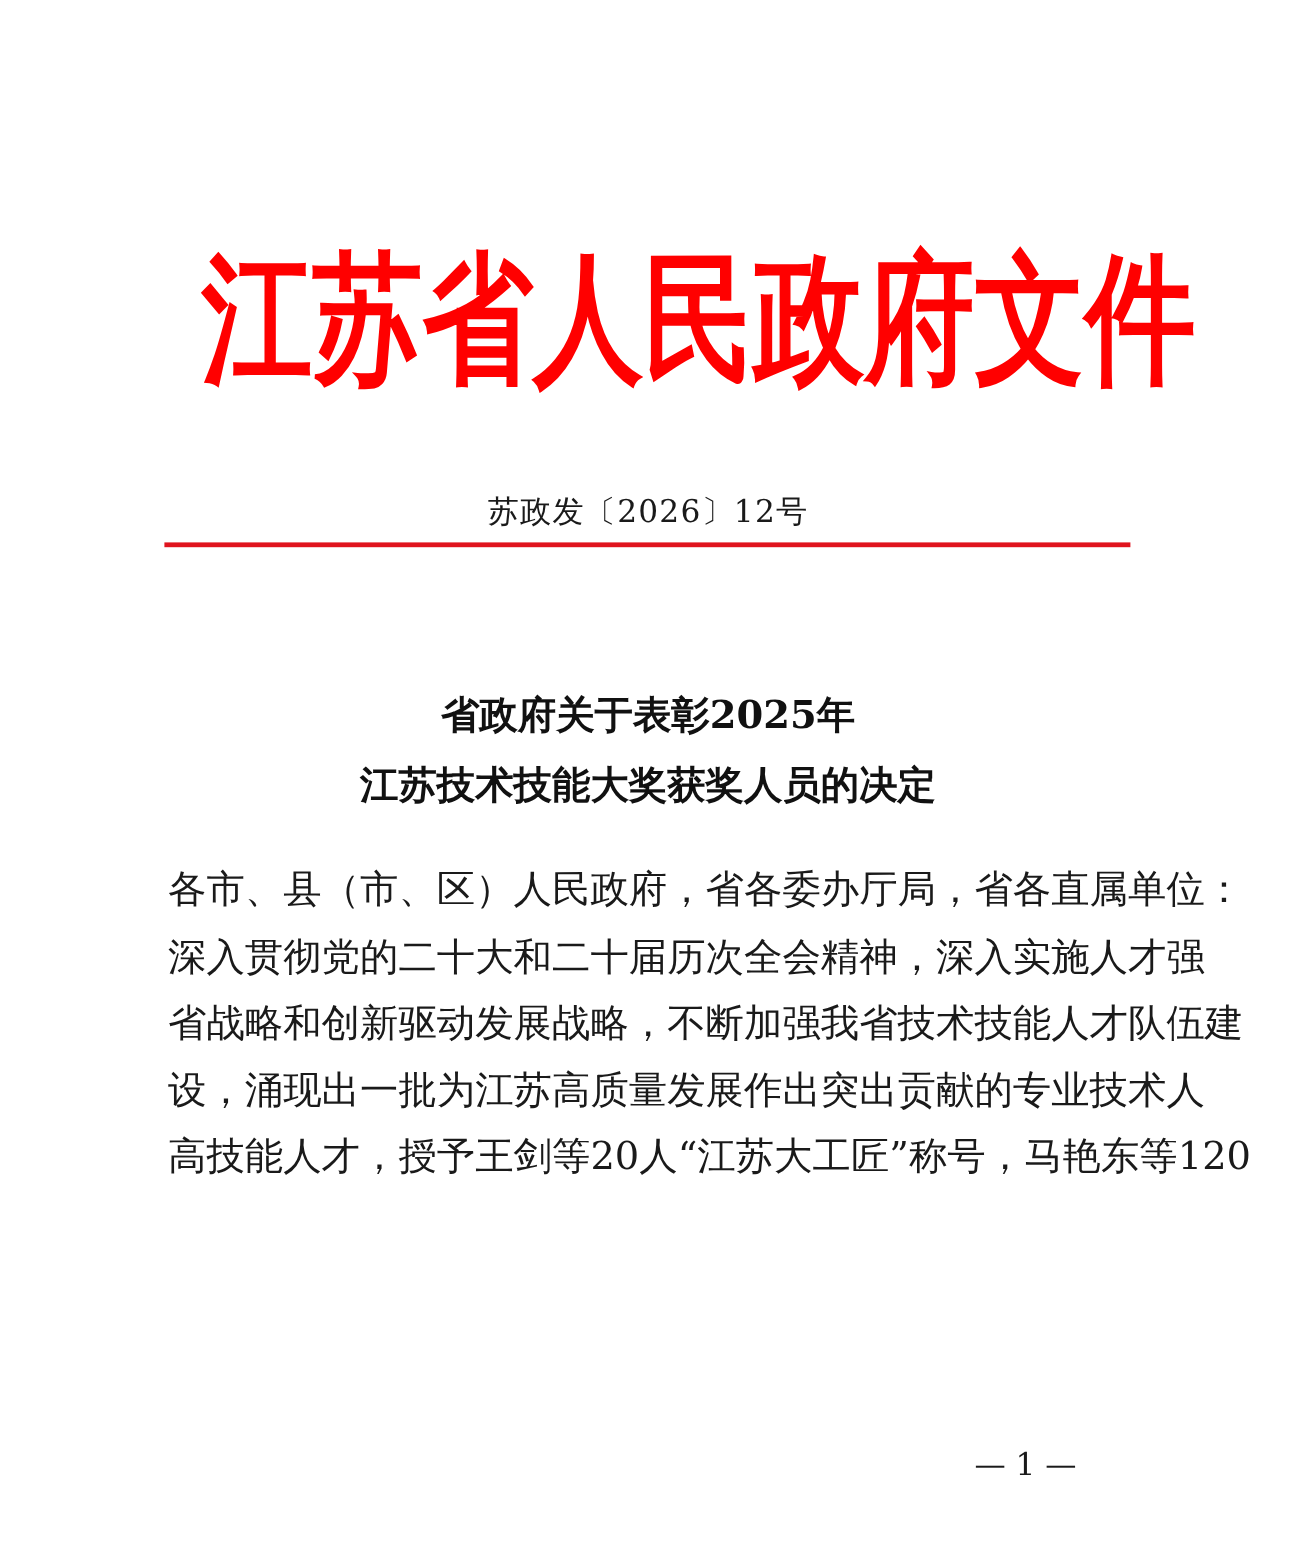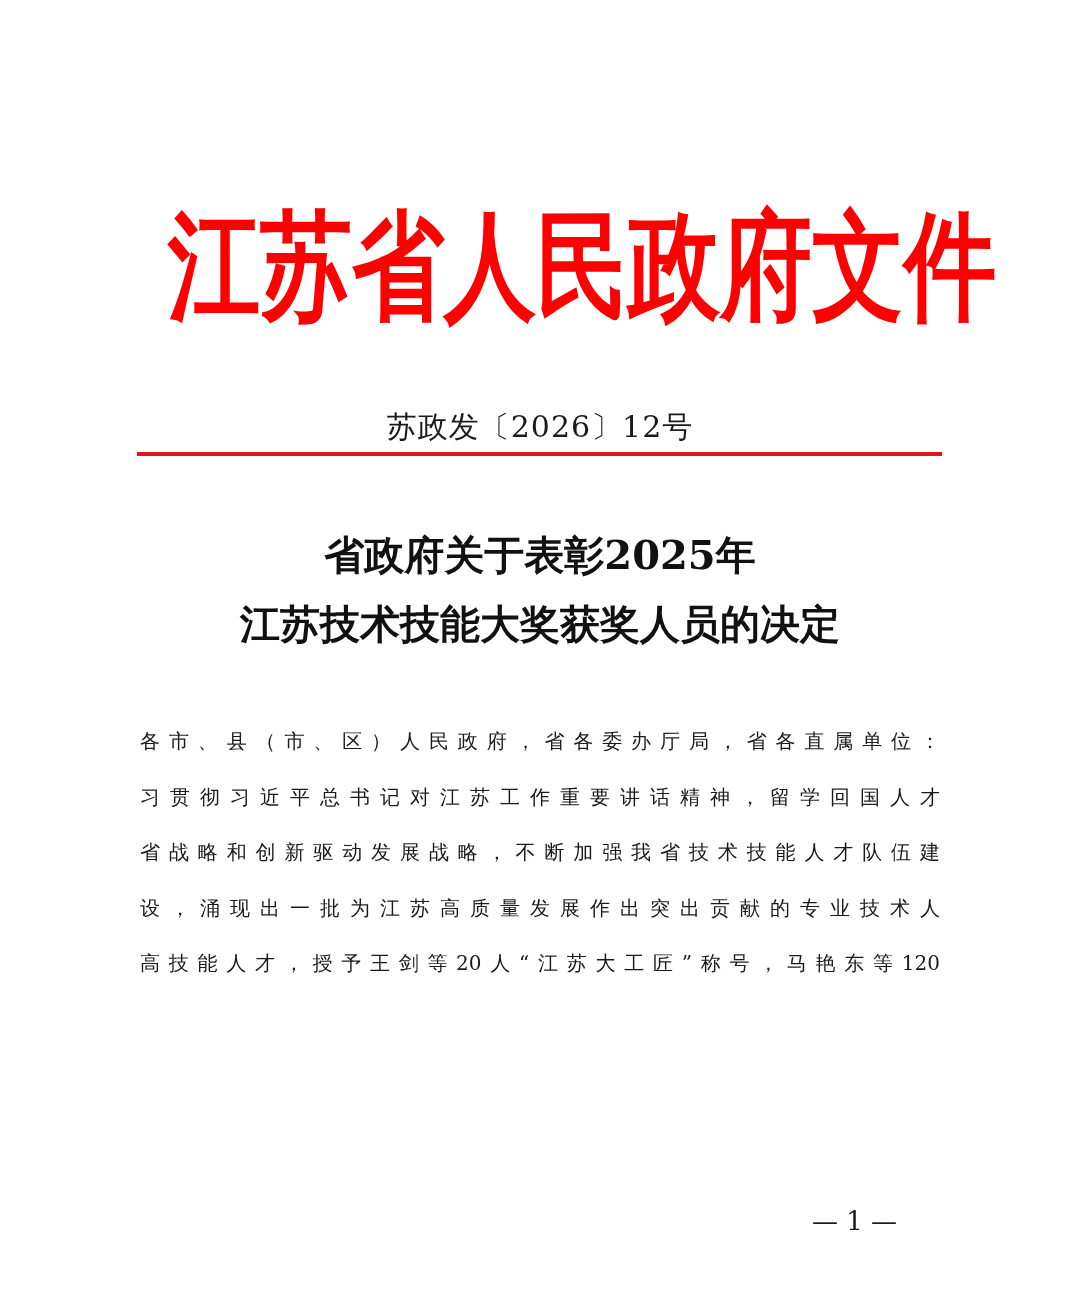--- a/index.html
+++ b/index.html
@@ -47,64 +47,64 @@
       width: 92px;
       text-align: center;
     }
     
     .docno {
       position: absolute;
       left: 0;
       width: 1080px;
       top: 407px;
       text-align: center;
-      font-size: 30px;
+      font-size: 26px;
       line-height: 40px;
       color: #1a1a1a;
       letter-spacing: 1px;
     }
     .red-rule {
       position: absolute;
       left: 137px;
       top: 452px;
       width: 805px;
       height: 4px;
       background: #e0141e;
     }
     
     .title {
       position: absolute;
       left: 0;
       width: 1080px;
-      top: 527px;
+      top: 568px;
       text-align: center;
       font-weight: bold;
-      font-size: 40px;
+      font-size: 32px;
       color: #111111;
     }
     .title .tline {
       display: block;
       line-height: 56px;
       height: 56px;
     }
     .title .tline + .tline {
-      margin-top: 13px;
+      margin-top: 2px;
     }
     
     .body {
       position: absolute;
       left: 140px;
       top: 717px;
       width: 800px;
     }
     .bline {
       display: block;
       height: 55.5px;
       line-height: 48px;
-      font-size: 20px;
+      font-size: 32px;
       color: #1a1a1a;
       white-space: nowrap;
       text-align: justify;
       text-align-last: justify;
       letter-spacing: 0px;
     }
     .bline.indent {
       padding-left: 56px;
     }
     
@@ -139,21 +139,21 @@
 
   <div class="red-rule"></div>
 
   <div class="title">
     <span class="tline">省政府关于表彰2025年</span>
     <span class="tline">江苏技术技能大奖获奖人员的决定</span>
   </div>
 
   <div class="body">
     <span class="bline">各市、县（市、区）人民政府，省各委办厅局，省各直属单位：</span>
-    <span class="bline">习贯彻习近平总书记对江苏工作重要讲话精神，留学回国人才</span>
+    <span class="bline">深入贯彻党的二十大和二十届历次全会精神，深入实施人才强</span>
     <span class="bline">省战略和创新驱动发展战略，不断加强我省技术技能人才队伍建</span>
     <span class="bline">设，涌现出一批为江苏高质量发展作出突出贡献的专业技术人</span>
     <span class="bline">高技能人才，授予王剑等20人“江苏大工匠”称号，马艳东等120</span>
   </div>
 
   <div class="pageno">— 1 —</div>
 
 </div>
 
 </body></html>

